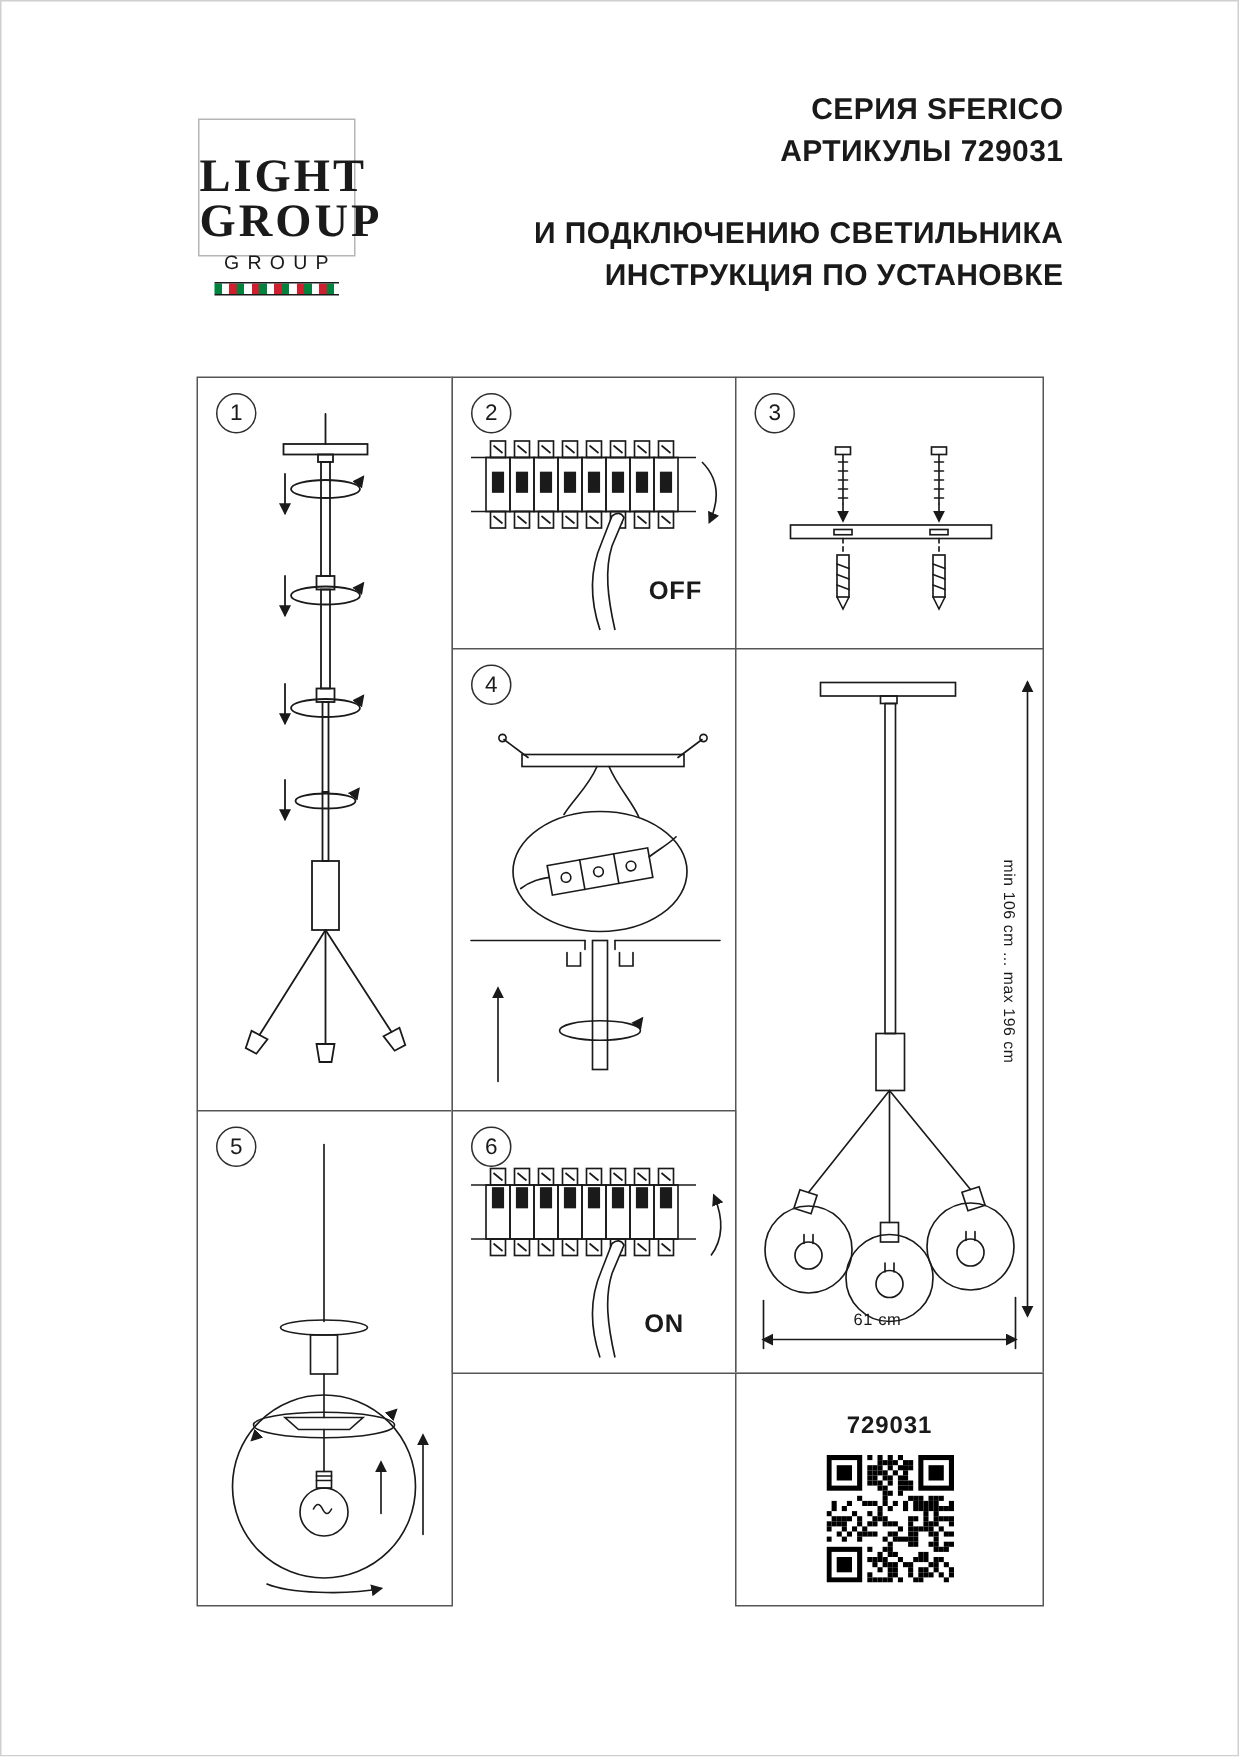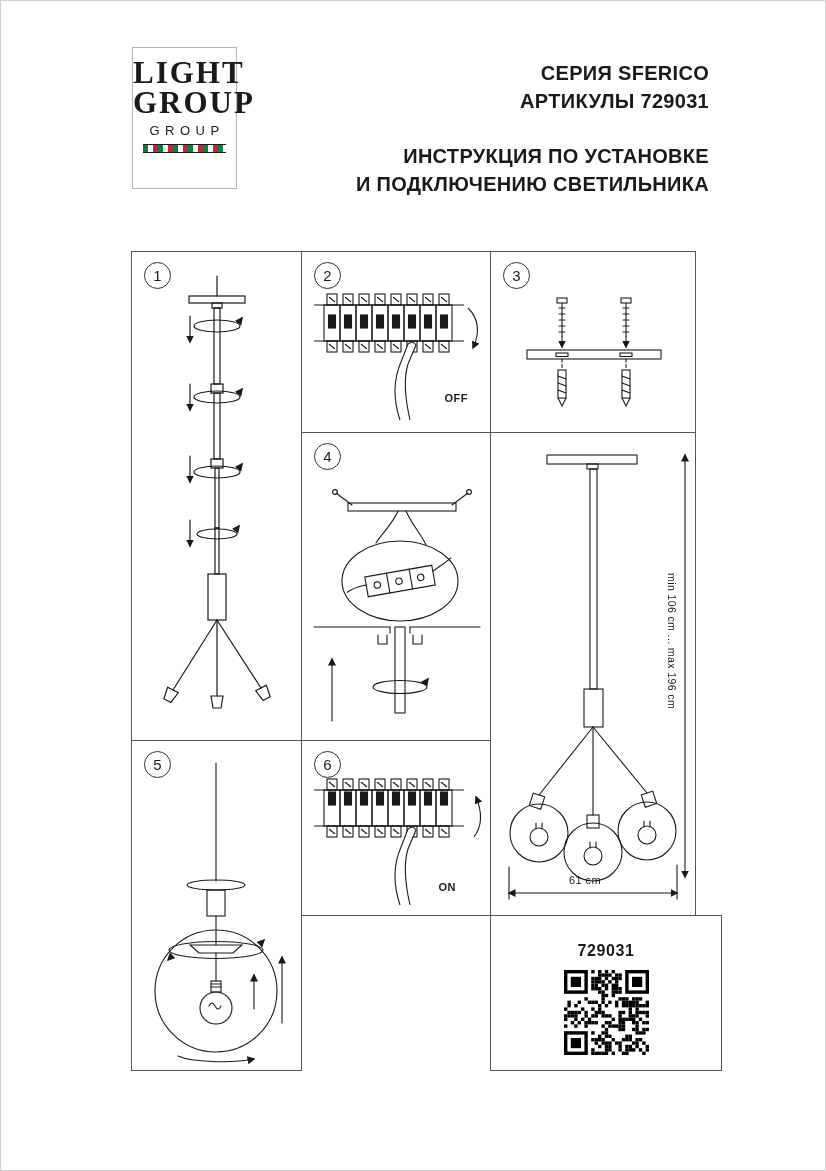--- a/index.html
+++ b/index.html
@@ -5,22 +5,22 @@
 <style>
   * { margin:0; padding:0; box-sizing:border-box; }
   html,body { background:#fff; }
   .page {
     position:relative; width:826px; height:1171px; margin:0 auto;
     background:#fff; border:1px solid #cfcfcf; overflow:hidden;
     font-family:"Liberation Sans", sans-serif; color:var(--ink, #1a1a1a);
   }
   
   .logo {
-    position:absolute; left:131px; top:46px; width:105px; height:142px;
-    border:1px solid #b5b5b5; background:#fff; text-align:center; padding-top:10px;
+    position:absolute; left:131px; top:78px; width:105px; height:92px;
+    border:1px solid #b5b5b5; background:#fff; text-align:center; padding-top:22px;
   }
   .logo .big {
     font-family:"Liberation Serif", serif; font-weight:700;
     font-size:31px; line-height:0.98; letter-spacing:2px;
   }
   .logo .small {
     font-family:Liberation Sans, sans-serif; font-weight:500;
     font-size:13px; letter-spacing:5.5px; margin-top:4px; text-indent:5px;
   }
   .logo .flag {
@@ -39,21 +39,21 @@
   
   .panel { position:absolute; border:1px solid #565656; background:#fff; }
   .badge {
     position:absolute; top:10px; left:12px; width:27px; height:27px;
     border:1.4px solid #2e2e2e; border-radius:50%;
     display:flex; align-items:center; justify-content:center;
     font-size:15px; line-height:1;
   }
   .diagram { position:absolute; }
   .switch-label {
-    position:absolute; font-weight:700; font-size:11px; letter-spacing:0.5px;
+    position:absolute; font-weight:700; font-size:17px; letter-spacing:0.5px;
   }
   .dim-v {
     position:absolute; right:17px; top:140px;
     writing-mode:vertical-rl; font-size:10.5px; letter-spacing:0.4px; white-space:nowrap;
   }
   .dim-h {
     position:absolute; left:0; right:16px; bottom:29px;
     text-align:center; font-size:11px; letter-spacing:0.4px;
   }
   .footer-article {
@@ -71,22 +71,22 @@
     <div class="big">LIGHT</div>
     <div class="big">GROUP</div>
     <div class="small">GROUP</div>
     <div class="flag"></div>
   </div>
 
   <div class="header">
     <div class="line">СЕРИЯ SFERICO</div>
     <div class="line">АРТИКУЛЫ 729031</div>
     <div class="gap"></div>
+    <div class="line">И ПОДКЛЮЧЕНИЮ СВЕТИЛЬНИКА</div>
     <div class="line">ИНСТРУКЦИЯ ПО УСТАНОВКЕ</div>
-    <div class="line">И ПОДКЛЮЧЕНИЮ СВЕТИЛЬНИКА</div>
   </div>
 
   <div class="panel" style="left:130px;top:250px;width:171px;height:490px;">
     <div class="badge">1</div>
     <svg class="diagram" style="left:0;top:16px;" width="171" height="466" viewBox="0 0 171 466">
       <defs>
         <marker id="m1" markerUnits="userSpaceOnUse" markerWidth="9" markerHeight="9" refX="6.5" refY="4" orient="auto-start-reverse">
           <path d="M0 0 L8 4 L0 8 Z" fill="#1a1a1a"></path>
         </marker>
       </defs>
@@ -351,21 +351,21 @@
             <use href="#b6m" x="100"></use>
             <use href="#b6m" x="116"></use>
         </g>
         <path d="M96 148 C88 124 90 106 97 90 L104 72 q5 -4 8 1 L104 92 C99 108 101 126 106 148" fill="#fff"></path>
         <path d="M170 80 q12 -16 2 -40" marker-end="url(#m6)"></path>
       </g>
     </svg>
     <div class="switch-label" style="right:34px;bottom:22px;text-align:right;">ON</div>
   </div>
 
-  <div class="panel" style="left:489px;top:914px;width:232px;height:156px;">
+  <div class="panel" style="left:489px;top:914px;width:206px;height:156px;">
     <div class="footer-article">729031</div>
     <div class="qr-wrap">
       <div><svg width="85" height="85" viewBox="0 0 85 85">
             <g fill="#000">
               <rect x="0" y="0" width="23.8" height="23.8"></rect>
               <rect x="3.4" y="3.4" width="17" height="17" fill="#fff"></rect>
               <rect x="6.8" y="6.8" width="10.2" height="10.2"></rect>
               <rect x="61.199999999999996" y="0" width="23.8" height="23.8"></rect>
               <rect x="64.6" y="3.4" width="17" height="17" fill="#fff"></rect>
               <rect x="68" y="6.8" width="10.2" height="10.2"></rect>

